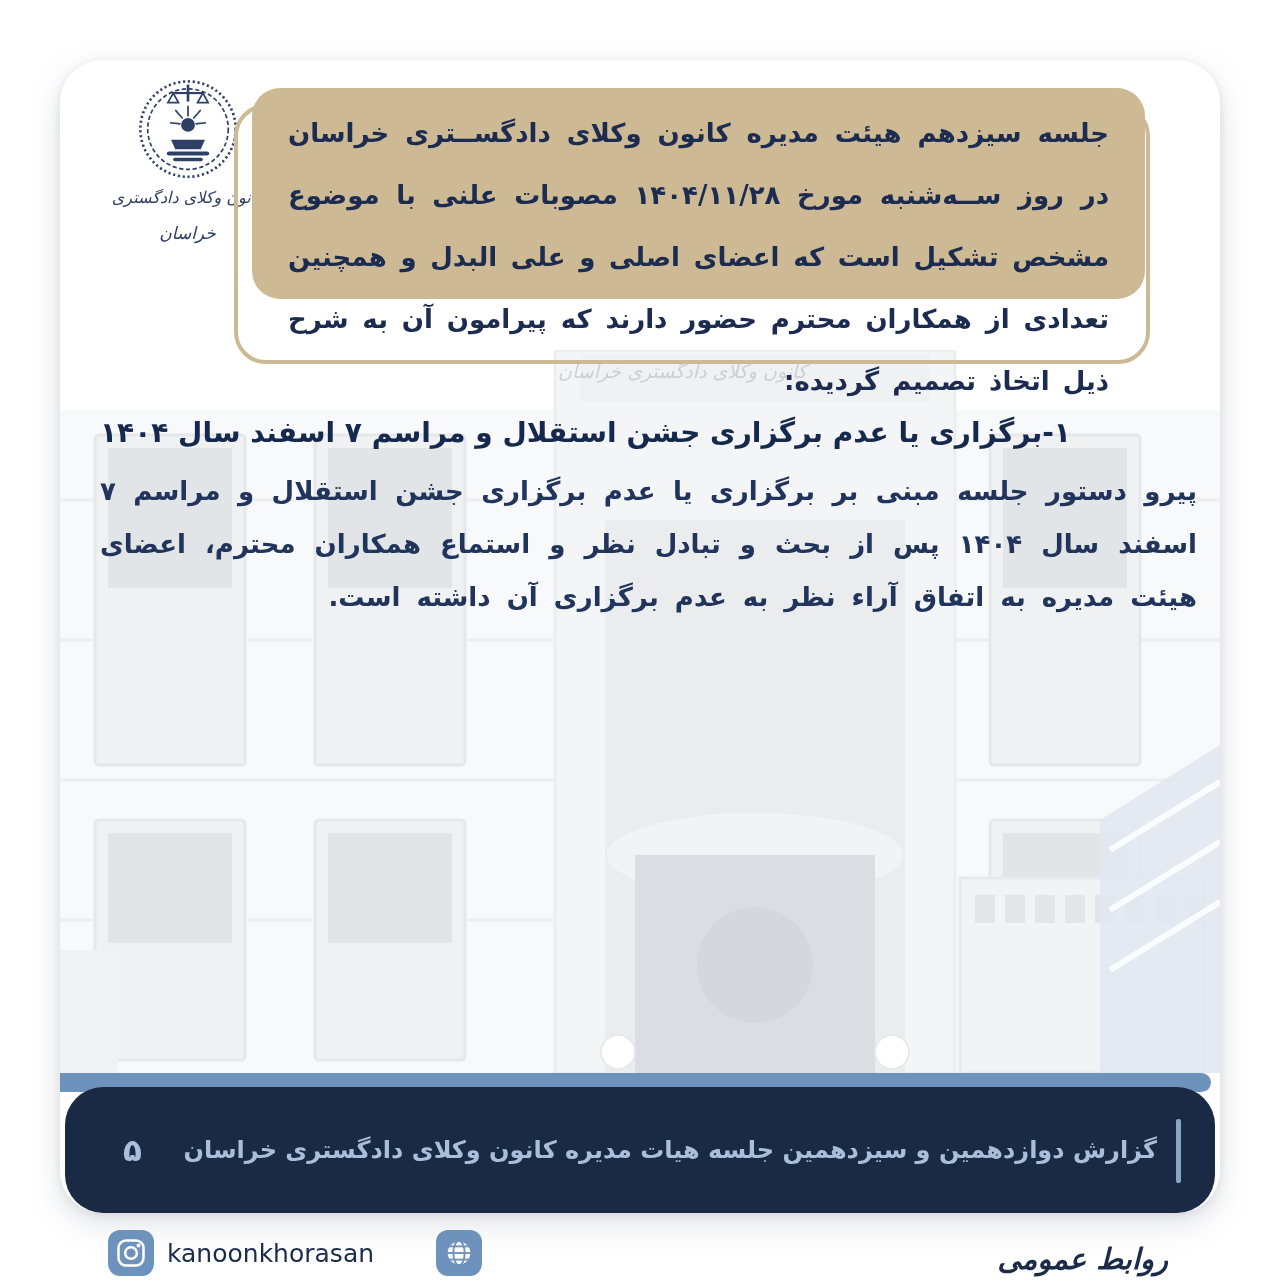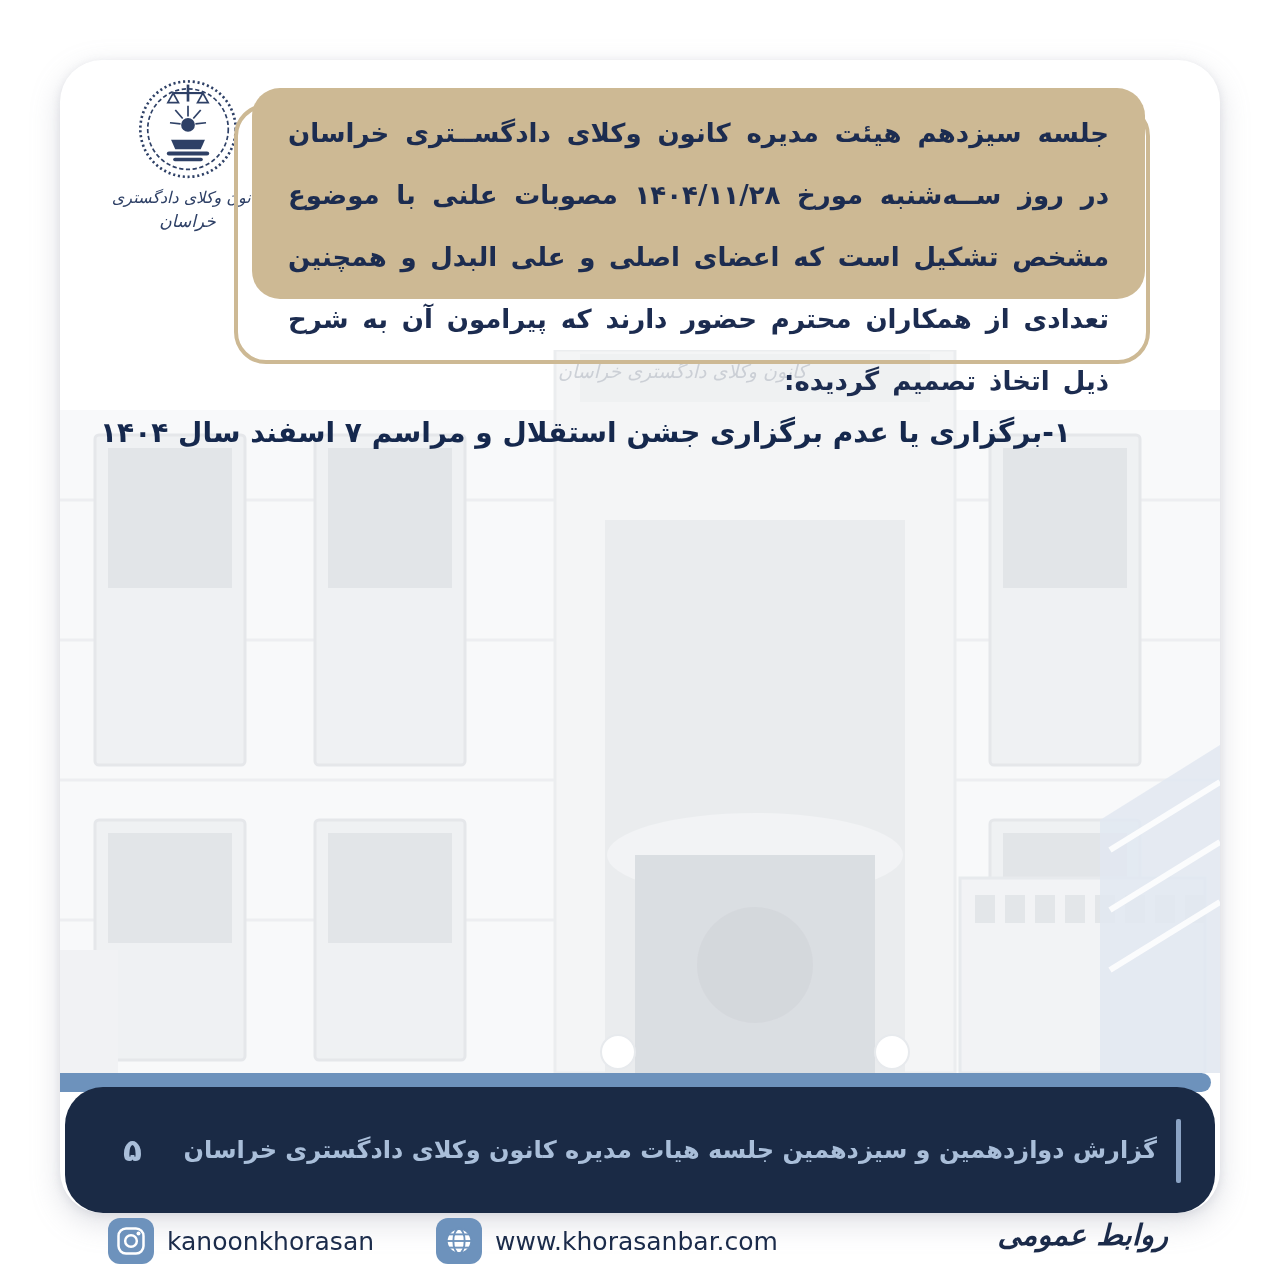--- a/index.html
+++ b/index.html
@@ -16,21 +16,21 @@
   .watermark { position:absolute; left:0; top:290px; width:1160px; height:723px;
                z-index:1; pointer-events:none; }
   .building-sign { position:absolute; left:498px; top:300px; width:390px;
                    font-size:19px; color:#aeb4bf; opacity:.55;
                    font-style:italic; z-index:1; }
 
   
   .logo { position:absolute; left:20px; top:14px; width:215px; text-align:center; z-index:2; }
   .logo svg { display:block; margin:0 auto; }
   .logo-line1 { font-size:16px; color:#2e4066; font-style:italic; margin-top:8px; }
-  .logo-line2 { font-size:17px; color:#2e4066; font-style:italic; margin-top:4px; }
+  .logo-line2 { font-size:17px; color:#2e4066; font-style:italic; margin-top:16px; }
 
   
   .notice-outline { position:absolute; left:174px; top:44px; width:916px; height:260px;
                     border:4px solid #cdb994; border-radius:32px; z-index:2; }
   .notice-box { position:absolute; left:192px; top:28px; width:893px; height:211px;
                 background:#cdb994; border-radius:28px; z-index:3;
                 padding:14px 36px 0 36px; }
   .notice-text { direction:rtl; text-align:justify; font-weight:bold;
                  font-size:26px; line-height:62px; color:#1c2c50; word-spacing:4px; }
 
@@ -51,21 +51,21 @@
                     background:#8ba3c4; border-radius:2px; }
   .footer-title { position:absolute; right:58px; top:0; height:126px;
                   display:flex; align-items:center; direction:rtl;
                   font-size:24px; font-weight:bold; color:#a9bed9; }
   .page-number { position:absolute; left:58px; top:0; height:126px;
                  display:flex; align-items:center;
                  font-size:31px; font-weight:bold; color:#a9bed9; }
 
   
   .social { position:absolute; left:60px; top:1218px; width:1160px; height:58px;
-            display:flex; align-items:flex-start; z-index:2; }
+            display:flex; align-items:flex-end; z-index:2; }
   .social-item { display:flex; align-items:center; gap:13px; }
   .si-insta { margin-left:48px; }
   .si-tg    { margin-left:62px; }
   .si-web   { margin-left:62px; }
   .icon-badge { width:46px; height:46px; background:#6d92bc; display:flex;
                 align-items:center; justify-content:center; flex:0 0 auto; }
   .rsq { border-radius:12px; }
   .rcirc { border-radius:50%; }
   .social-text { font-size:25px; color:#1b2b4a; }
   .credit { margin-left:auto; margin-right:52px; direction:rtl;
@@ -175,20 +175,21 @@
     </div>
 
     <div class="notice-outline"></div>
     <div class="notice-box">
       <div class="notice-text">جلسه سیزدهم هیئت مدیره کانون وکلای دادگســتری خراسان در روز ســه‌شنبه مورخ  ۱۴۰۴/۱۱/۲۸ مصوبات علنی با موضوع مشخص تشکیل است که اعضای اصلی و علی البدل و همچنین تعدادی از همکاران محترم حضور دارند که پیرامون آن به شرح ذیل اتخاذ تصمیم گردیده:</div>
     </div>
 
     <div class="main">
       <div>
         <div class="sec-heading">۱-برگزاری یا عدم برگزاری جشن استقلال و مراسم ۷ اسفند سال ۱۴۰۴</div>
+        <div class="sec-body sec1-body">پیرو دستور جلسه مبنی بر برگزاری یا عدم برگزاری جشن استقلال و مراسم ۷ اسفند سال ۱۴۰۴ پس از بحث و تبادل نظر و استماع همکاران محترم، اعضای هیئت مدیره به اتفاق آراء نظر به عدم برگزاری آن داشته است.</div>
       </div>
     </div>
 
     <div class="accent-band"></div>
     <div class="footer-bar">
       <div class="footer-divider"></div>
       <div class="footer-title">گزارش دوازدهمین و سیزدهمین جلسه هیات مدیره کانون وکلای دادگستری خراسان</div>
       <div class="page-number">۵</div>
     </div>
   </div>
@@ -210,17 +211,16 @@
           <circle cx="18" cy="18" r="13" fill="#ffffff"></circle>
           <g fill="none" stroke="#6d92bc" stroke-width="2">
             <circle cx="18" cy="18" r="13"></circle>
             <ellipse cx="18" cy="18" rx="6" ry="13"></ellipse>
             <line x1="5" y1="18" x2="31" y2="18"></line>
             <line x1="7" y1="11" x2="29" y2="11"></line>
             <line x1="7" y1="25" x2="29" y2="25"></line>
           </g>
         </svg>
       </span>
-      <span class="social-text">www.khorasanbar.com</span>
     </div>
     <div class="credit">روابط عمومی</div>
   </div>
 </div>
 
 </body></html>

